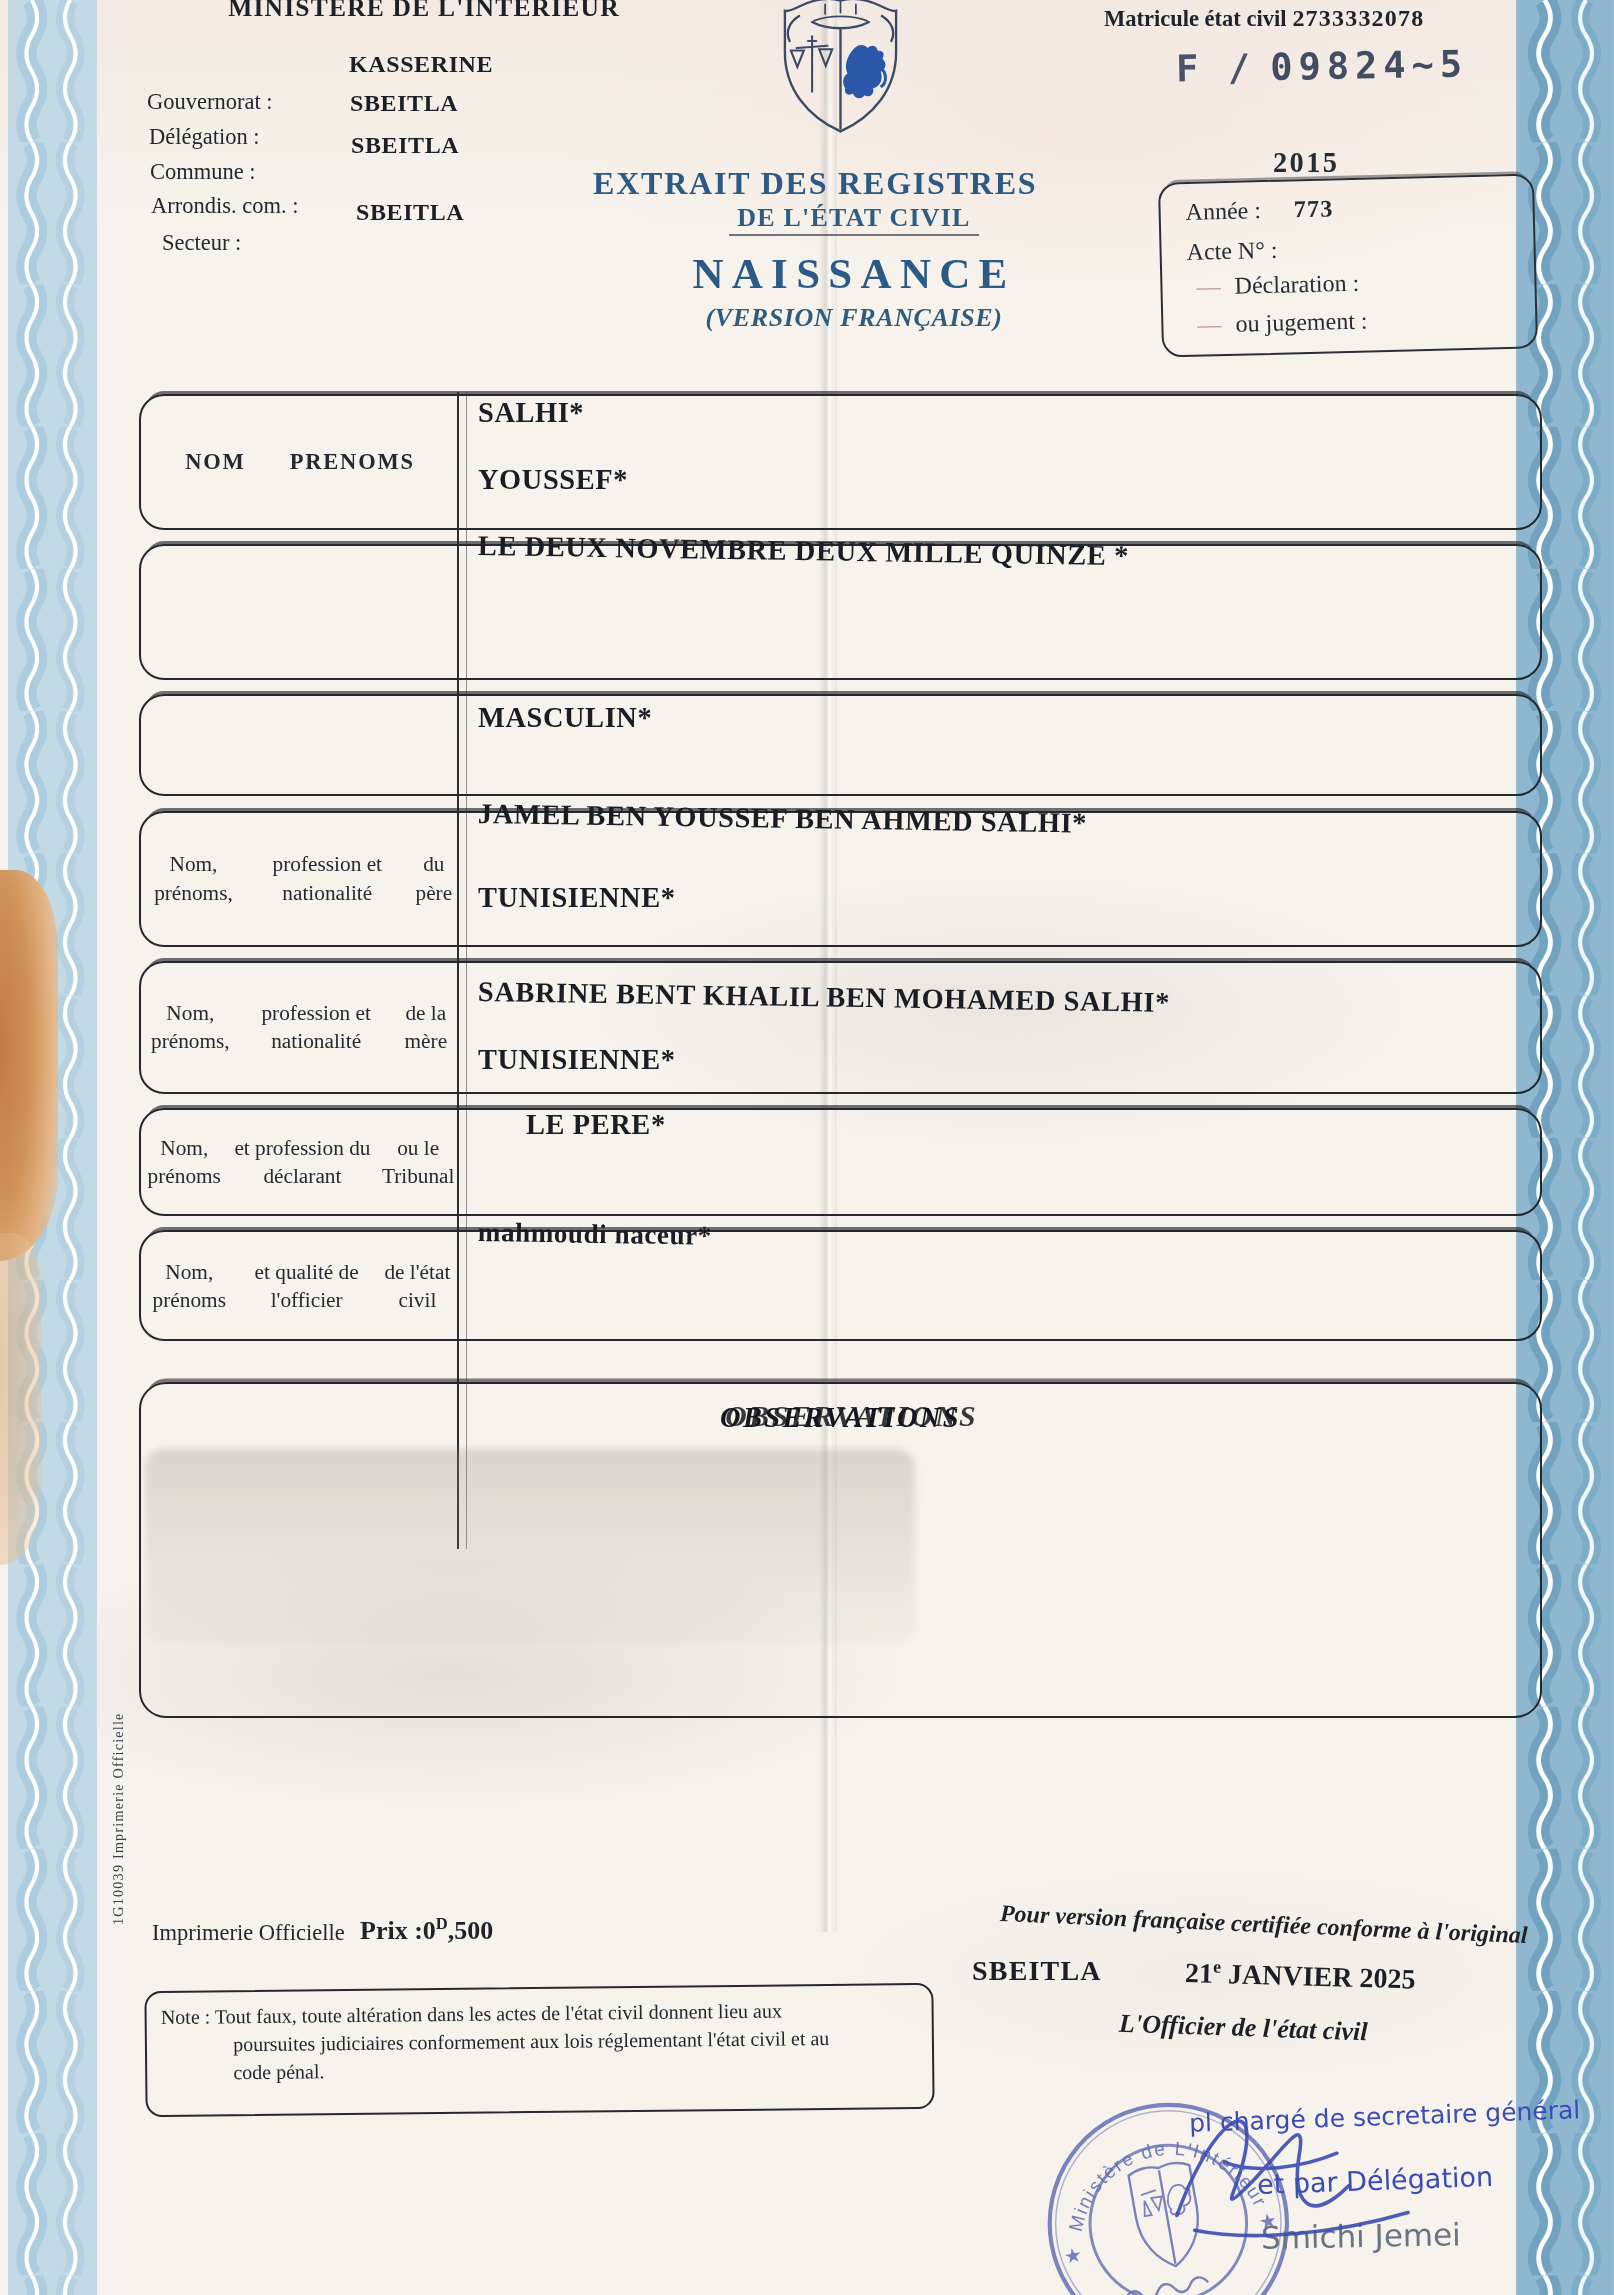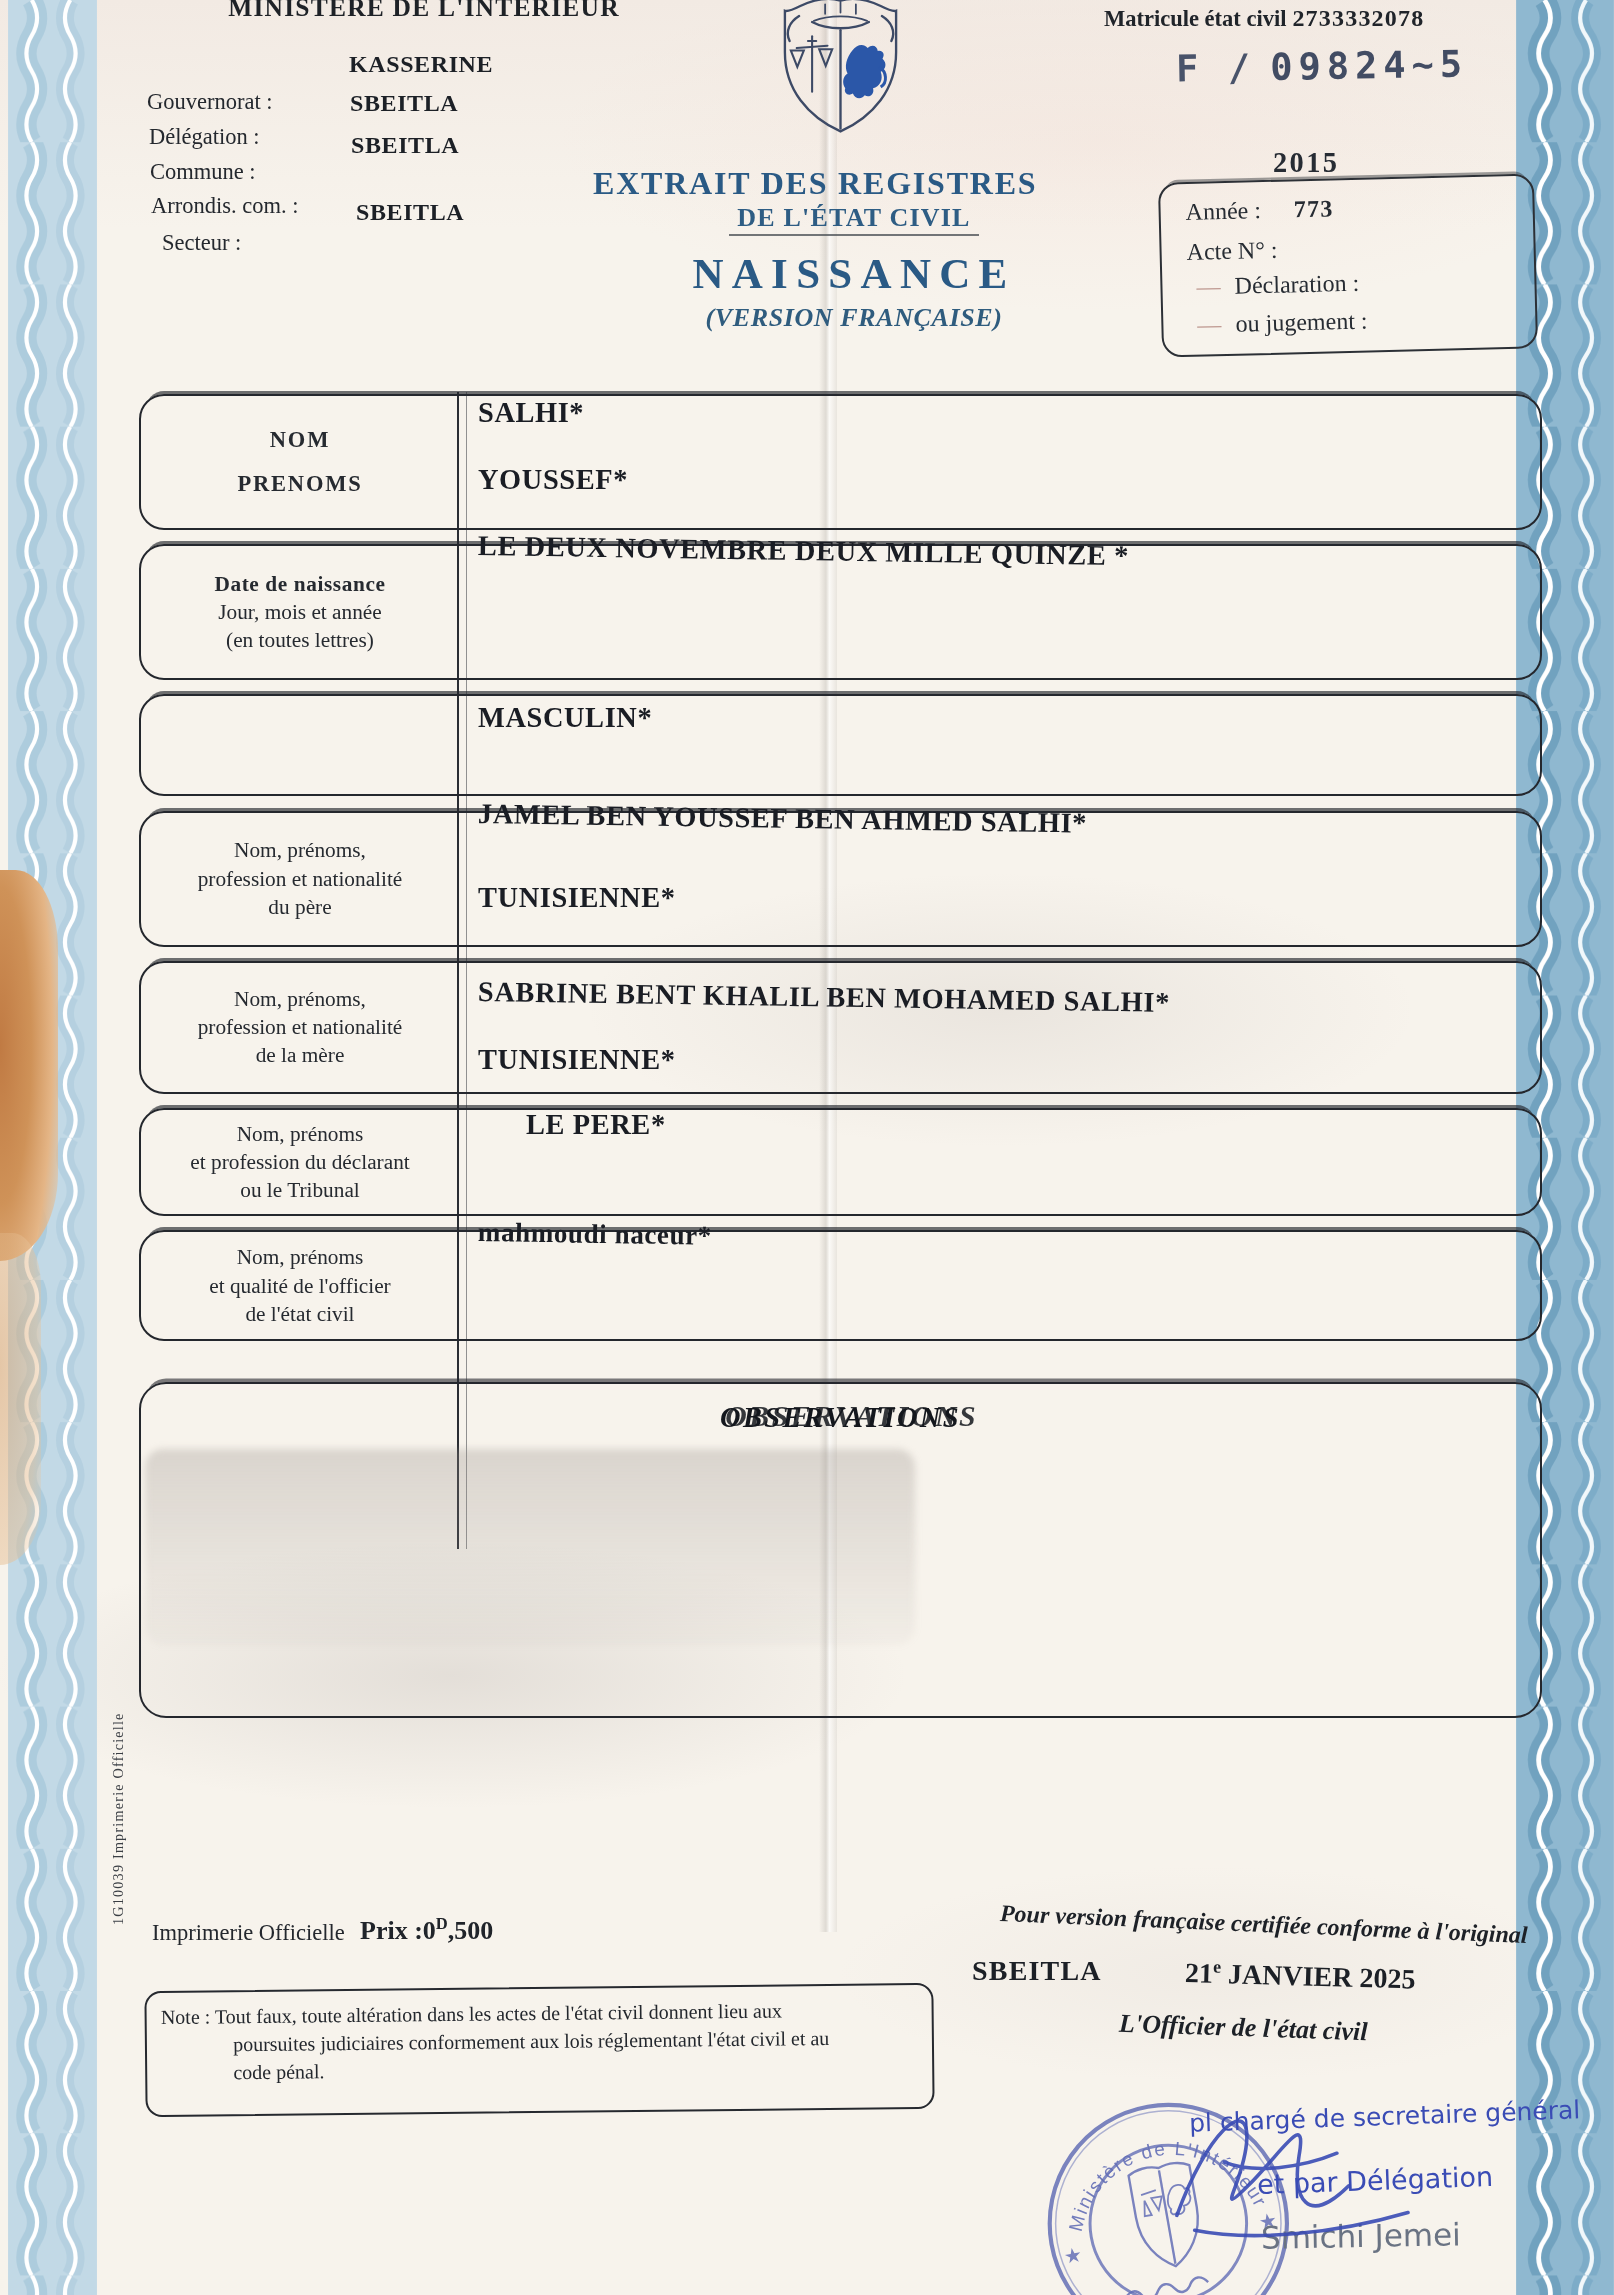--- a/index.html
+++ b/index.html
@@ -61,21 +61,21 @@
   .acte-box{position:absolute;left:1160px;top:178px;width:372px;height:171px;z-index:3;
     border:2.4px solid #2c3036;border-radius:20px;transform:rotate(-1.4deg);
     box-shadow:0 -8.3px 0 -6px rgba(44,48,54,0.45);}
   .acte-box .line{position:absolute;left:25px;font-size:24px;color:#272c33;white-space:nowrap;}
   .acte-box .dash{color:#bf9a92;margin-right:15.4px;letter-spacing:-1.2px;}
   .acte-box .num{margin-left:33px;font-weight:bold;letter-spacing:1.2px;}
   
   .rows{position:absolute;left:139px;top:394px;width:1403px;z-index:3;display:flex;flex-direction:column;}
   .row{position:relative;border:2.4px solid #24272d;border-radius:25px;margin-bottom:14.2px;
     box-shadow:0 -9.5px 0 -6.5px rgba(36,39,45,0.65);}
-  .lblcell{position:absolute;left:0;top:0;bottom:0;width:318px;display:flex;flex-direction:column;
+  .lblcell{position:absolute;left:0;top:0;bottom:0;width:318px;display:flex;flex-direction:row;
     align-items:center;justify-content:center;text-align:center;font-size:21.3px;color:#262a30;line-height:1.32;}
   .lblcell.spread{justify-content:space-evenly;padding:15.4px 0;}
   .lb-strong{font-weight:bold;letter-spacing:0.6px;}
   .lb-caps{font-weight:bold;letter-spacing:1.8px;font-size:22.5px;}
   .rows .vline-global{position:absolute;left:318px;top:-2.4px;height:1157px;width:7.1px;
     border-left:2.4px solid #2a2d33;border-right:1.8px solid rgba(42,45,51,0.5);}
   .vl{position:absolute;left:337px;font-size:28.4px;font-weight:bold;letter-spacing:0.6px;color:#1a1d24;white-space:nowrap;}
   .vl.small{font-size:27px;font-weight:600;}
   .tilt{transform:rotate(0.9deg);transform-origin:left center;}
   
@@ -233,25 +233,20 @@
   <div class="row r1">
     <div class="lblcell spread">
       <span class="lb-caps">NOM</span>
       <span class="lb-caps">PRENOMS</span>
     </div>
     <div class="vl v0">SALHI*</div>
     <div class="vl v1">YOUSSEF*</div>
   </div>
 
   <div class="row r2">
-    <div class="lblcell">
-      <span class="lb-strong">Date de naissance</span>
-      <span>Jour, mois et année</span>
-      <span>(en toutes lettres)</span>
-    </div>
     <div class="vl v0 tilt">LE DEUX NOVEMBRE  DEUX MILLE QUINZE *</div>
   </div>
 
 
   <div class="row r4">
     <div class="vl v0">MASCULIN*</div>
   </div>
 
   <div class="row r5">
     <div class="lblcell">

